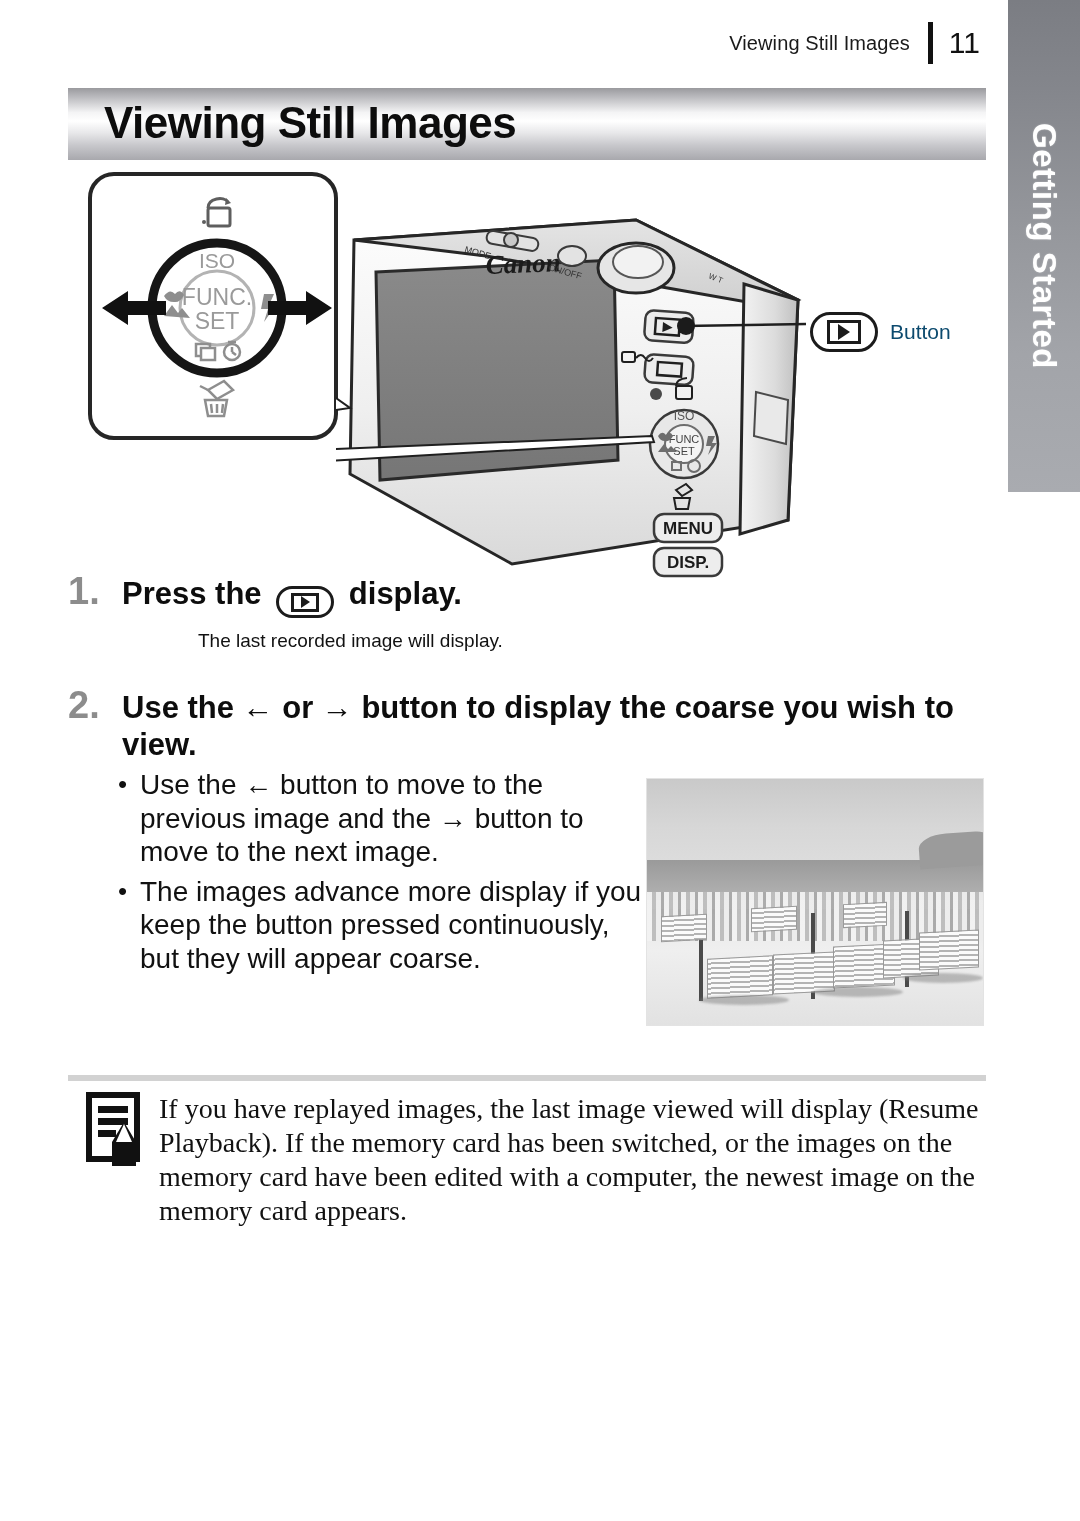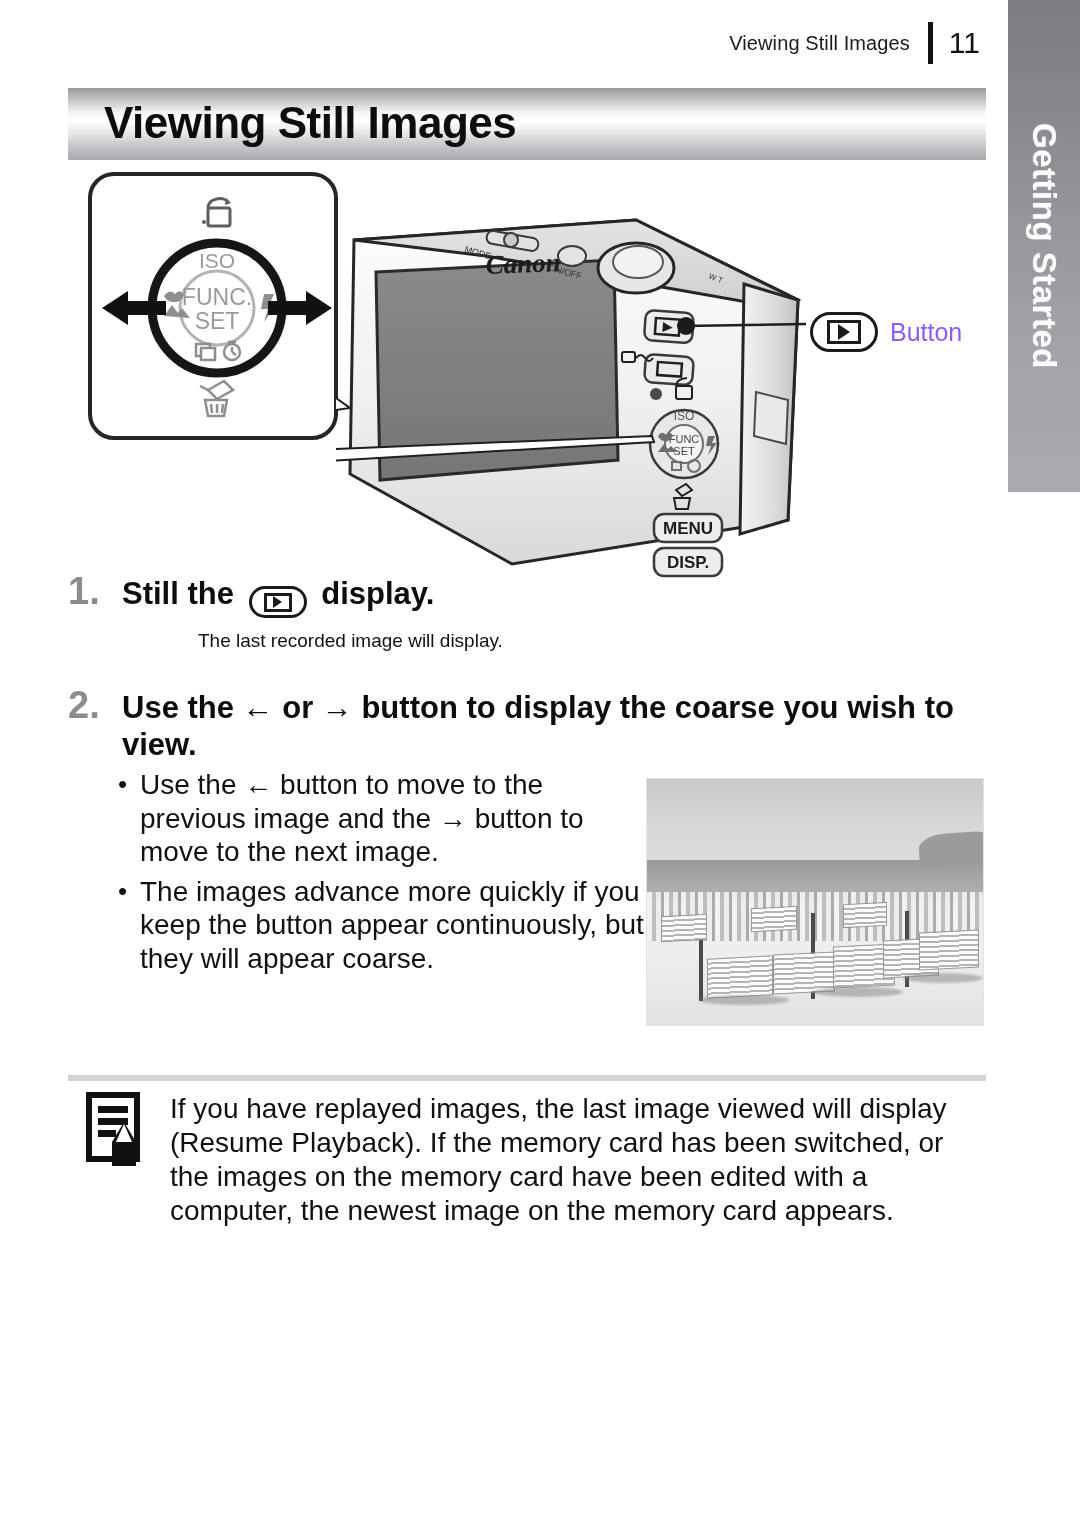--- a/index.html
+++ b/index.html
@@ -126,21 +126,21 @@
     width: 34px; height: 24px;
     border: 3px solid #1b1b1b;
     display: flex; align-items: center; justify-content: center;
   }
   .play-tri {
     width: 0; height: 0;
     border-left: 12px solid #1b1b1b;
     border-top: 8px solid transparent;
     border-bottom: 8px solid transparent;
   }
-  .callout-label { font-size: 25px; color: #8b5cf6; }
+  .callout-label { font-size: 21px; color: #0c4a6e; }
 
   
   .steps { position: absolute; left: 68px; top: 572px; width: 920px; }
   .step { display: flex; align-items: flex-start; margin-bottom: 6px; }
   .step-num {
     font-size: 38px; font-weight: bold;
     color: #8c8c8c; line-height: 1.05;
     min-width: 54px;
   }
   .step-text {
@@ -241,21 +241,21 @@
   .note-divider {
     position: absolute;
     left: 68px; top: 1075px;
     width: 918px; height: 6px;
     background: #d2d2d2;
   }
   .note {
     position: absolute;
     left: 86px; top: 1092px;
     width: 905px;
-    display: flex; gap: 22px; align-items: flex-start;
+    display: flex; gap: 11px; align-items: flex-start; font-family: Liberation Serif, serif;
   }
   .note-icon { width: 62px; height: 76px; flex: 0 0 62px; }
   .note-text {
     font-size: 28px; color: #111; line-height: 1.22;
     max-width: 820px;
   }
 </style>
 </head>
 <body>
 
@@ -452,21 +452,21 @@
       </div>
     </div>
     <span class="callout-label">Button</span>
   </div>
 
   <div class="steps">
 
     <div class="step" style="position:relative;">
       <span class="step-num">1.</span>
       <span class="step-text">
-        <span>Still the</span>
+        <span>Press the</span>
         <span class="inline-btn">
           <span class="inline-btn-inner">
             <span class="inline-tri"></span>
           </span>
         </span>
         <span>display.</span>
       </span>
       <span class="step-sub">The last recorded image will display.</span>
     </div>
 
@@ -477,21 +477,21 @@
   </div>
 
   <div class="content-row">
     <div class="bullets">
       <div class="bullet">
         <span class="bullet-dot">•</span>
         <span>Use the ← button to move to the previous image and the → button to move to the next image.</span>
       </div>
       <div class="bullet">
         <span class="bullet-dot">•</span>
-        <span>The images advance more quickly if you keep the button appear continuously, but they will appear coarse.</span>
+        <span>The images advance more display if you keep the button pressed continuously, but they will appear coarse.</span>
       </div>
     </div>
 
     <div class="photo">
       <div class="ph-sky"></div>
       <div class="ph-sea"></div>
       <div class="ph-sand"></div>
       <div class="ph-head"></div>
       <div class="ph-umb-band ph-umb1"></div>
       <div class="ph-umb-band ph-umb2"></div>

